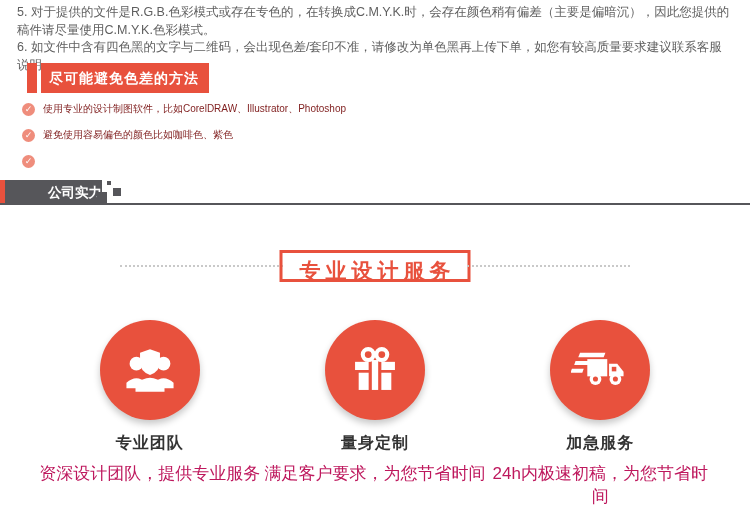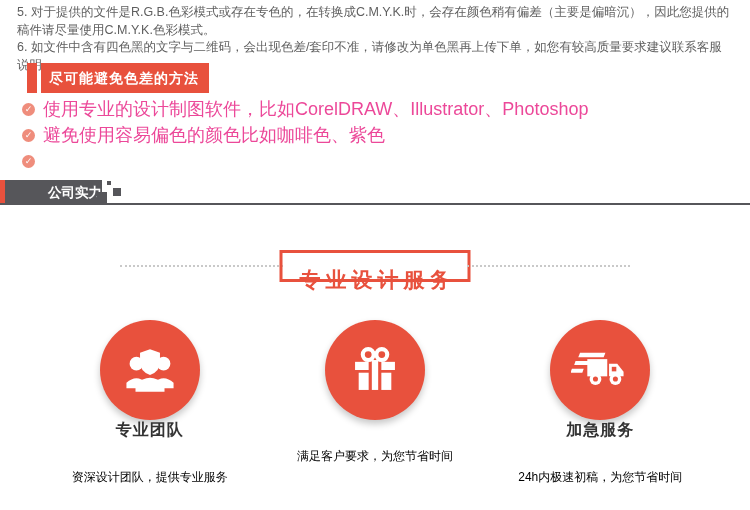--- a/index.html
+++ b/index.html
@@ -17,48 +17,48 @@
   .tips-banner .bar-left { left:27px; }
   .tips-banner .bar-right { left:199px; }
   .tips-banner .box { position:absolute; left:41px; top:0; width:166px; height:30px; background:var(--accent);
       color:#fff; font-size:14px; font-weight:bold; text-align:center; line-height:30px; letter-spacing:1px; }
 
   
   .tips { position:absolute; left:22px; top:101px; list-style:none; }
   .tips li { display:flex; align-items:center; height:16px; margin-bottom:10px; }
   .check-circle { flex:0 0 13px; width:13px; height:13px; border-radius:50%; background:var(--salmon);
       color:#fff; font-size:9px; line-height:13px; text-align:center; font-weight:bold; margin-right:8px; }
-  .tips li span.txt { font-size:18px; color:#ec4899; }
+  .tips li span.txt { font-size:10px; color:#7f1d1d; }
 
   
   .company-header { position:absolute; left:0; top:180px; width:750px; height:25px;text-align:right; }
   .company-header .redge { position:absolute; left:0; top:0; width:5px; height:25px; background:var(--accent); }
   .company-header .dark-box { position:absolute; left:5px; top:0; width:97px; height:25px; background:var(--dark);
       color:#fff; font-size:13.5px; font-weight:bold; line-height:25px; padding-left:16px; }
   .company-header .step { position:absolute; left:97px; top:12px; width:10px; height:13px; background:var(--dark); }
   .company-header .sq-small { position:absolute; left:107px; top:1px; width:4px; height:4px; background:var(--dark); }
   .company-header .sq-med { position:absolute; left:113px; top:8px; width:8px; height:8px; background:var(--dark); }
   .company-header .rule { position:absolute; left:0; top:23px; width:750px; height:2px; background:var(--dark); }
 
   
   .svc-title-wrap { position:absolute; left:0; top:250px; width:750px; height:32px; }
   .svc-title { position:absolute; left:50%; transform:translateX(-50%); top:0; height:32px;
       border:3px solid var(--accent); color:var(--accent); font-size:21px; font-weight:bold;
-      line-height:26px; letter-spacing:5px; padding:14px 12px 0 17px; white-space:nowrap; }
+      line-height:26px; letter-spacing:5px; padding:5px 12px 0 17px; white-space:nowrap; }
   .dotline { position:absolute; top:15px; width:163px; border-top:2px dotted #c9c9c9; }
   .dotline.left { left:120px; }
   .dotline.right { left:467px; }
 
   .svc-cols { position:absolute; left:37px; top:320px; width:676px; display:flex; }
   .svc-col { width:225.3px; text-align:center; }
   .svc-circle { width:100px; height:100px; border-radius:50%; background:var(--accent); margin:0 auto;
       display:flex; align-items:center; justify-content:center; box-shadow:0 4px 7px rgba(0,0,0,0.22); }
   .svc-circle svg { width:58px; height:58px; display:block; }
-  .svc-name { font-size:16px; font-weight:bold; color:#333; letter-spacing:1px; }
-  .svc-desc { margin-top:28px; font-size:12px; color:#000000; }
+  .svc-name { margin-top:13px; font-size:16px; font-weight:bold; color:#333; letter-spacing:1px; }
+  .svc-desc { margin-top:8px; font-size:17px; color:#be185d; }
 </style>
 </head>
 <body>
 
 <div class="page">
 
   <div class="notes">
     <p>5. 对于提供的文件是R.G.B.色彩模式或存在专色的，在转换成C.M.Y.K.时，会存在颜色稍有偏差（主要是偏暗沉），因此您提供的稿件请尽量使用C.M.Y.K.色彩模式。</p>
     <p>6. 如文件中含有四色黑的文字与二维码，会出现色差/套印不准，请修改为单色黑再上传下单，如您有较高质量要求建议联系客服说明。</p>
   </div>
@@ -120,20 +120,21 @@
         <svg viewBox="0 0 64 64" fill="#fff" xmlns="http://www.w3.org/2000/svg">
           <circle cx="24.5" cy="15" r="6" fill="none" stroke="#fff" stroke-width="4.5"></circle>
           <circle cx="39.5" cy="15" r="6" fill="none" stroke="#fff" stroke-width="4.5"></circle>
           <rect x="10" y="23" width="15" height="9"></rect>
           <rect x="39" y="23" width="15" height="9"></rect>
           <rect x="28.5" y="21" width="7" height="33"></rect>
           <rect x="14" y="35" width="11" height="19"></rect>
           <rect x="39" y="35" width="11" height="19"></rect>
         </svg>
       </div>
+      <div class="svc-name">量身定制</div>
       <div class="svc-desc">满足客户要求，为您节省时间</div>
     </div>
 
     <div class="svc-col">
       <div class="svc-circle">
         <svg viewBox="0 0 64 64" fill="#fff" xmlns="http://www.w3.org/2000/svg">
           <path d="M10 13 L38 13 L36 18 L8 18 Z"></path>
           <path d="M5 22 L25 22 L23.5 26.5 L3.5 26.5 Z"></path>
           <path d="M1 30.5 L14 30.5 L12.5 35 L-0.5 35 Z"></path>
           <rect x="18" y="20" width="22" height="19"></rect>

